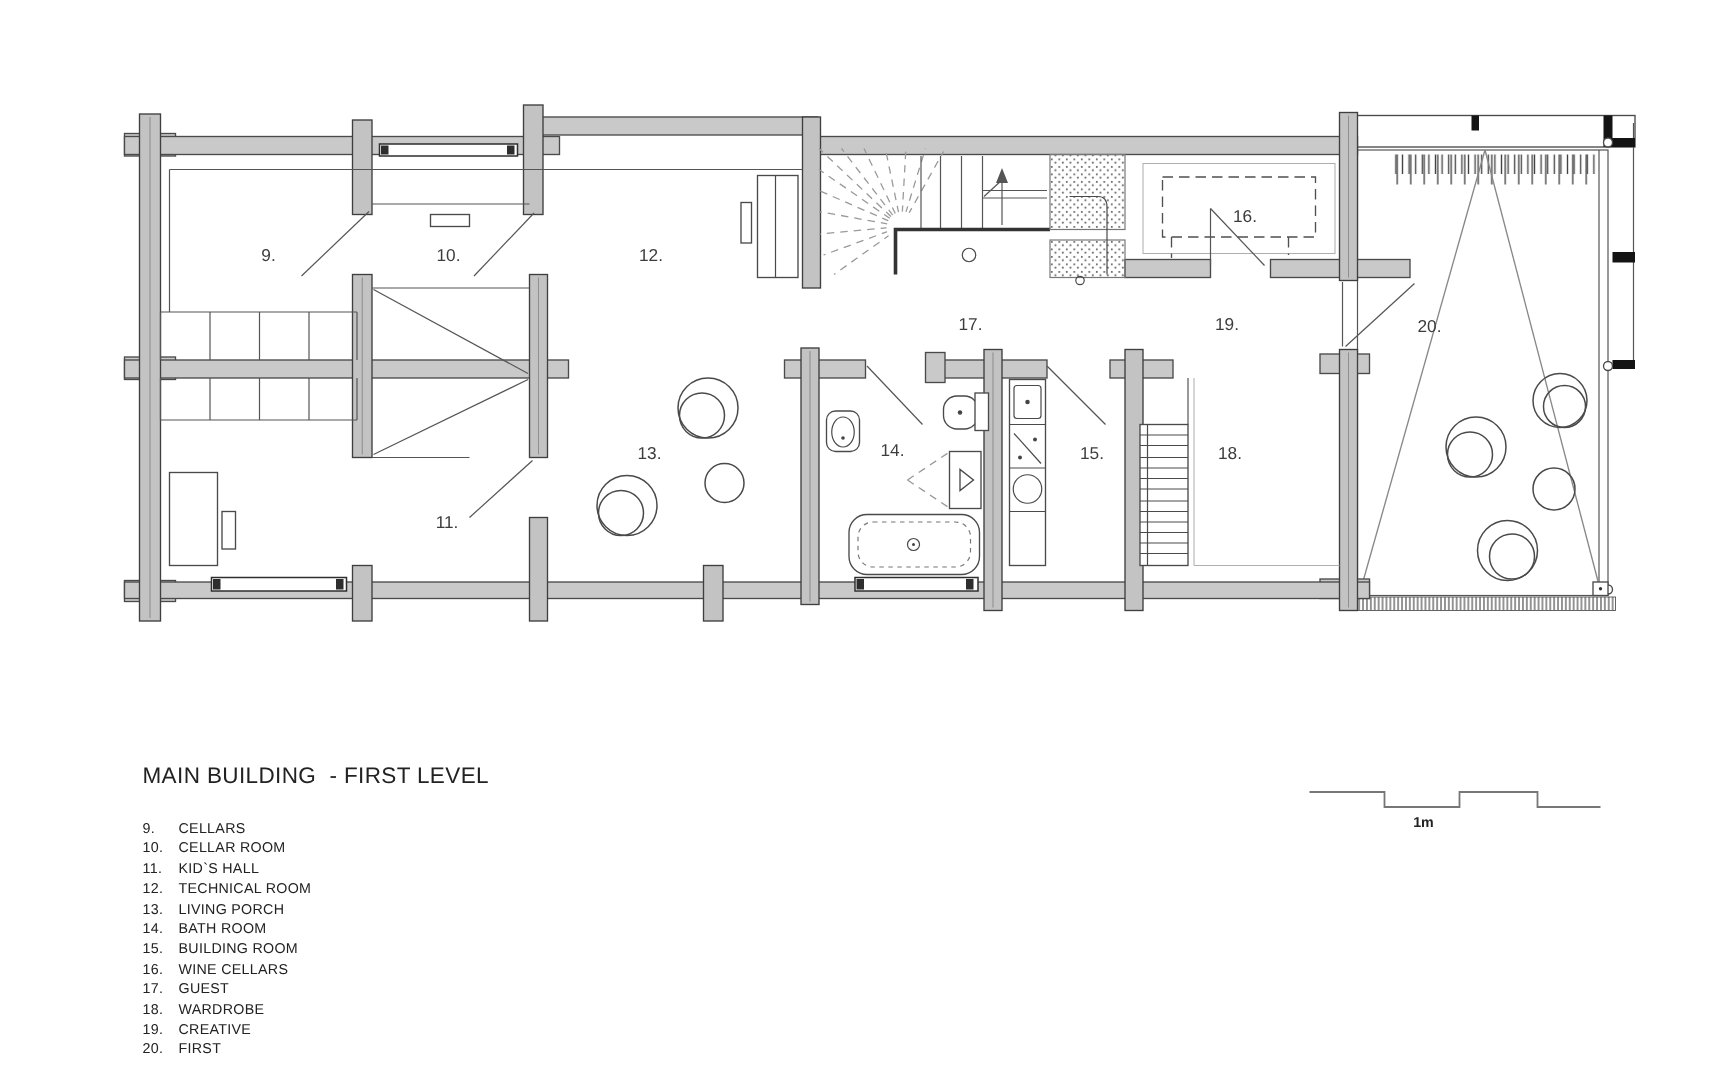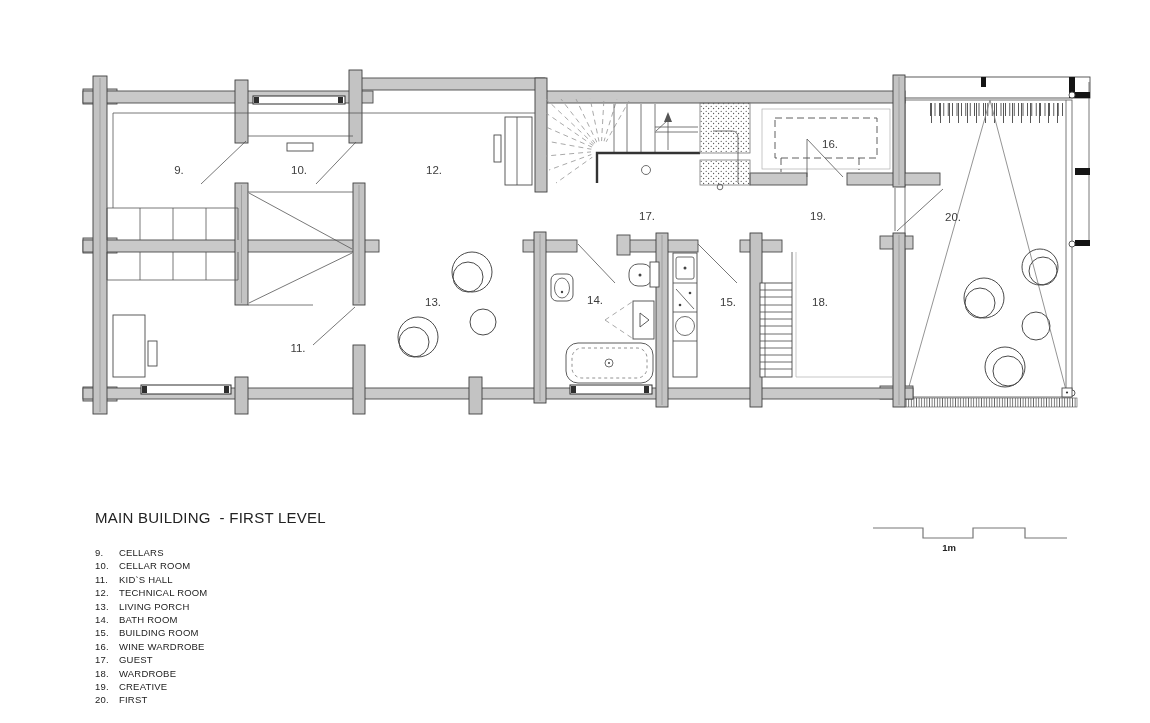--- a/index.html
+++ b/index.html
@@ -322,21 +322,21 @@
     <div class="legend-row">
         <span class="num">14.</span>
         <span>BATH ROOM</span>
       </div>
     <div class="legend-row">
         <span class="num">15.</span>
         <span>BUILDING ROOM</span>
       </div>
     <div class="legend-row">
         <span class="num">16.</span>
-        <span>WINE WARDROBE</span>
+        <span>WINE CELLARS</span>
       </div>
     <div class="legend-row">
         <span class="num">17.</span>
         <span>GUEST</span>
       </div>
     <div class="legend-row">
         <span class="num">18.</span>
         <span>WARDROBE</span>
       </div>
     <div class="legend-row">

